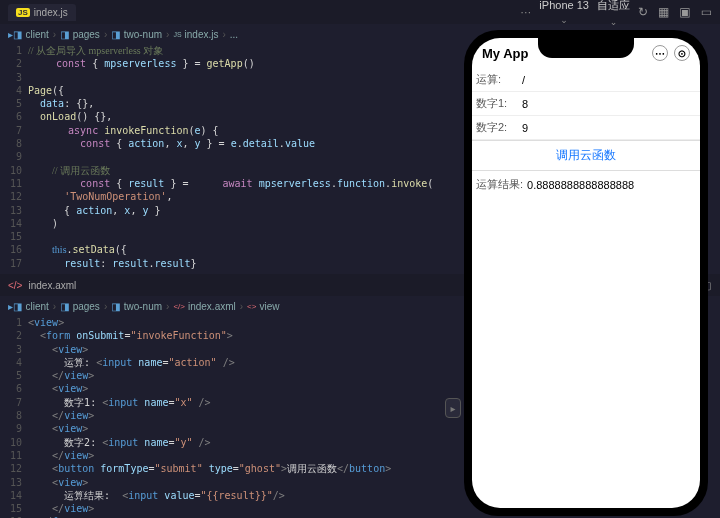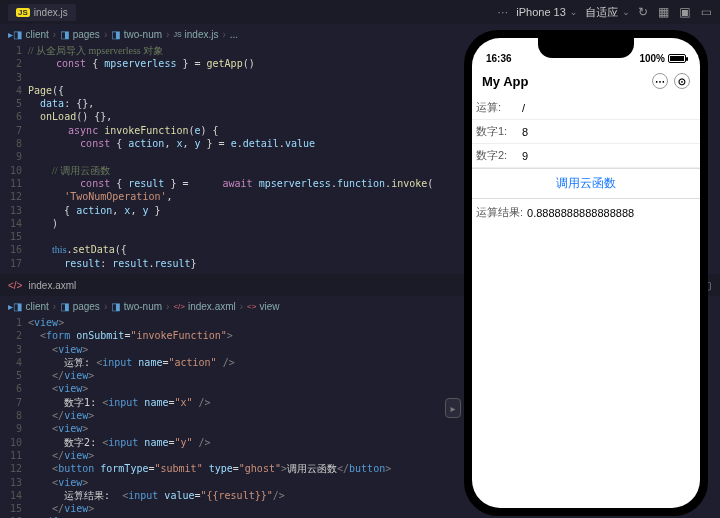--- a/index.html
+++ b/index.html
@@ -27,21 +27,21 @@
     background: #252535;
     padding: 3px 8px;
     border-radius: 3px 3px 0 0;
     font-size: 10px;
   }
   .tab .js-badge {
     background: #f7df1e; color: #333; font-size: 8px; font-weight: bold;
     padding: 0 2px; border-radius: 2px;
   }
   .top-spacer { flex: 1; }
-  .device-sel { color: #ccc; font-size: 11px; display: flex; align-items: center; gap: 4px; }
+  .device-sel { color: #ccc; font-size: 11px; display: flex; align-items: center; gap: 4px; flex-direction: column; }
   .chev { font-size: 9px; color: #888; }
   .top-icons { display: flex; gap: 10px; color: #999; font-size: 12px; }
   .top-icons span { cursor: default; }
 
   
   .breadcrumb {
     height: 20px;
     background: #1e1e2e;
     display: flex; align-items: center;
     padding: 0 8px;
@@ -331,29 +331,20 @@
       <div>16</div>
     </div>
   <div class="code" id="code2"><span class="ln"><span class="c-brkt">&lt;</span><span class="c-tag">view</span><span class="c-brkt">&gt;</span></span><span class="ln">  <span class="c-brkt">&lt;</span><span class="c-tag">form</span> <span class="c-attr">onSubmit</span>=<span class="c-str">"invokeFunction"</span><span class="c-brkt">&gt;</span></span><span class="ln">    <span class="c-brkt">&lt;</span><span class="c-tag">view</span><span class="c-brkt">&gt;</span></span><span class="ln">      运算: <span class="c-brkt">&lt;</span><span class="c-tag">input</span> <span class="c-attr">name</span>=<span class="c-str">"action"</span> <span class="c-brkt">/&gt;</span></span><span class="ln">    <span class="c-brkt">&lt;/</span><span class="c-tag">view</span><span class="c-brkt">&gt;</span></span><span class="ln">    <span class="c-brkt">&lt;</span><span class="c-tag">view</span><span class="c-brkt">&gt;</span></span><span class="ln">      数字1: <span class="c-brkt">&lt;</span><span class="c-tag">input</span> <span class="c-attr">name</span>=<span class="c-str">"x"</span> <span class="c-brkt">/&gt;</span></span><span class="ln">    <span class="c-brkt">&lt;/</span><span class="c-tag">view</span><span class="c-brkt">&gt;</span></span><span class="ln">    <span class="c-brkt">&lt;</span><span class="c-tag">view</span><span class="c-brkt">&gt;</span></span><span class="ln">      数字2: <span class="c-brkt">&lt;</span><span class="c-tag">input</span> <span class="c-attr">name</span>=<span class="c-str">"y"</span> <span class="c-brkt">/&gt;</span></span><span class="ln">    <span class="c-brkt">&lt;/</span><span class="c-tag">view</span><span class="c-brkt">&gt;</span></span><span class="ln">    <span class="c-brkt">&lt;</span><span class="c-tag">button</span> <span class="c-attr">formType</span>=<span class="c-str">"submit"</span> <span class="c-attr">type</span>=<span class="c-str">"ghost"</span><span class="c-brkt">&gt;</span>调用云函数<span class="c-brkt">&lt;/</span><span class="c-tag">button</span><span class="c-brkt">&gt;</span></span><span class="ln">    <span class="c-brkt">&lt;</span><span class="c-tag">view</span><span class="c-brkt">&gt;</span></span><span class="ln">      运算结果:  <span class="c-brkt">&lt;</span><span class="c-tag">input</span> <span class="c-attr">value</span>=<span class="c-str">"{{result}}"</span><span class="c-brkt">/&gt;</span></span><span class="ln">    <span class="c-brkt">&lt;/</span><span class="c-tag">view</span><span class="c-brkt">&gt;</span></span><span class="ln">  <span class="c-brkt">&lt;/</span><span class="c-tag">form</span><span class="c-brkt">&gt;</span></span></div>
 </div>
 
 <div class="thumb">▸</div>
 
 <div class="phone-wrap">
   <div class="phone-screen">
     <div class="notch"></div>
-    <div class="statusbar">
-      <span>16:36</span>
-      <div class="right">
-        <span>100%</span>
-        <span class="battery">
-            <span class="fill"></span>
-          </span>
-      </div>
-    </div>
     <div class="app-header">
       <span>My App</span>
       <div class="ctrl">
         <span class="circ">⋯</span>
         <span class="circ">⊙</span>
       </div>
     </div>
     <div class="form-row">
       <span class="lbl">运算:</span>
       <input class="val" value="/" style="">

